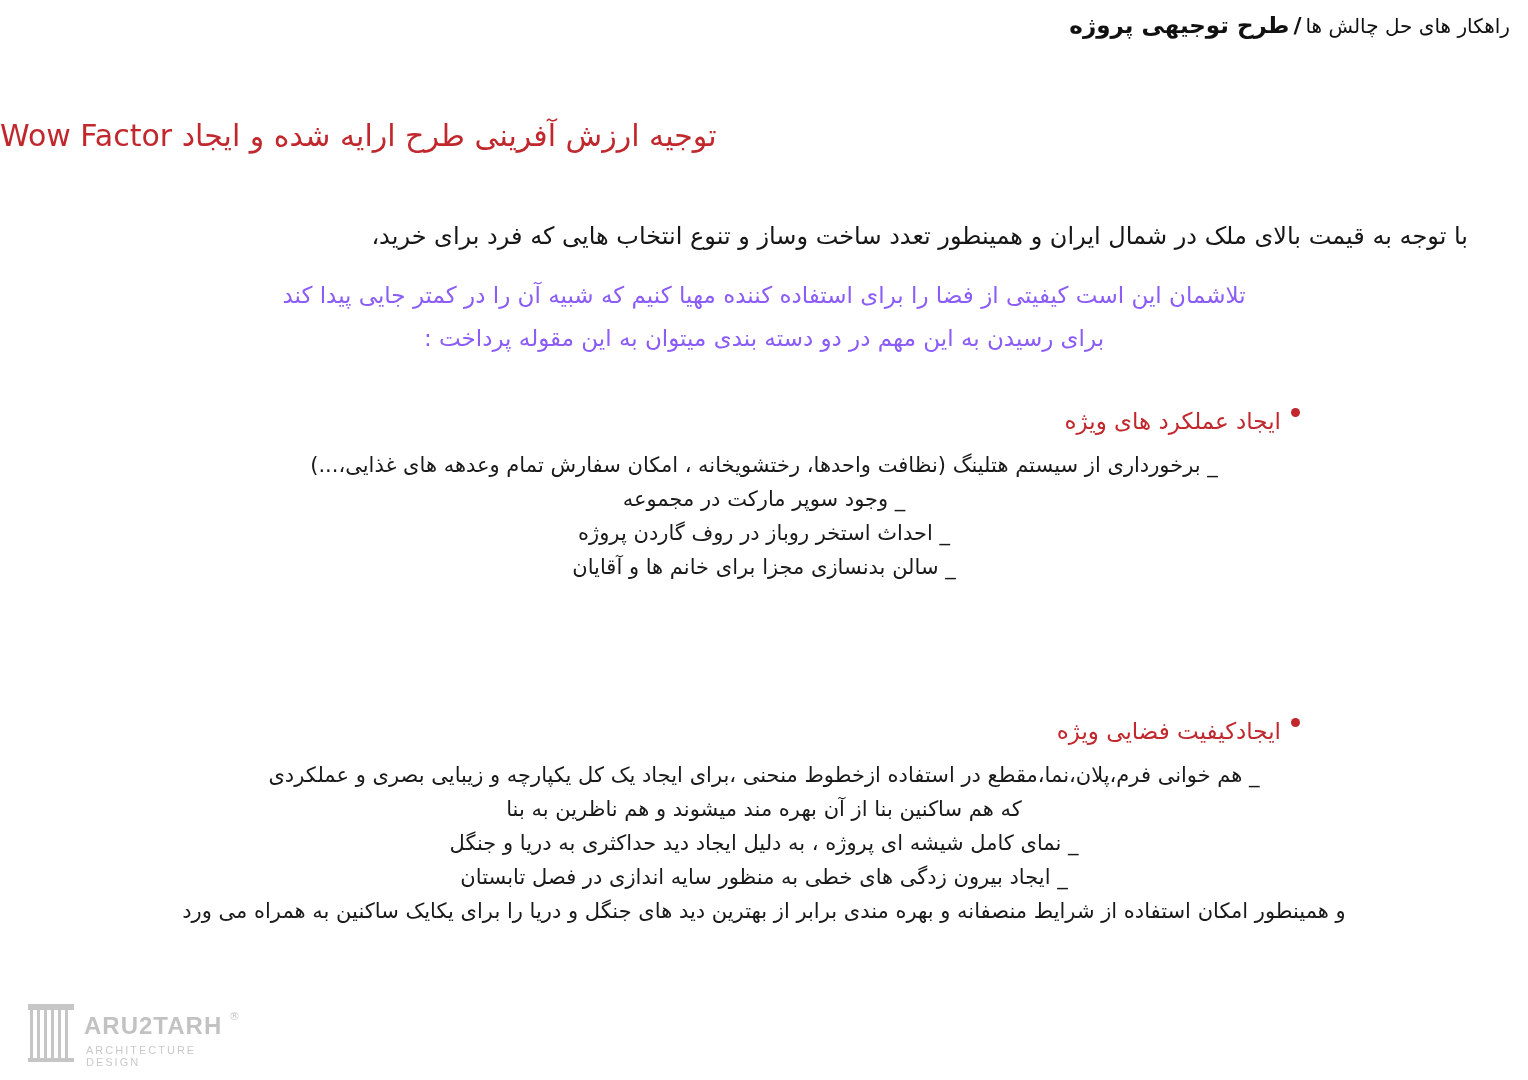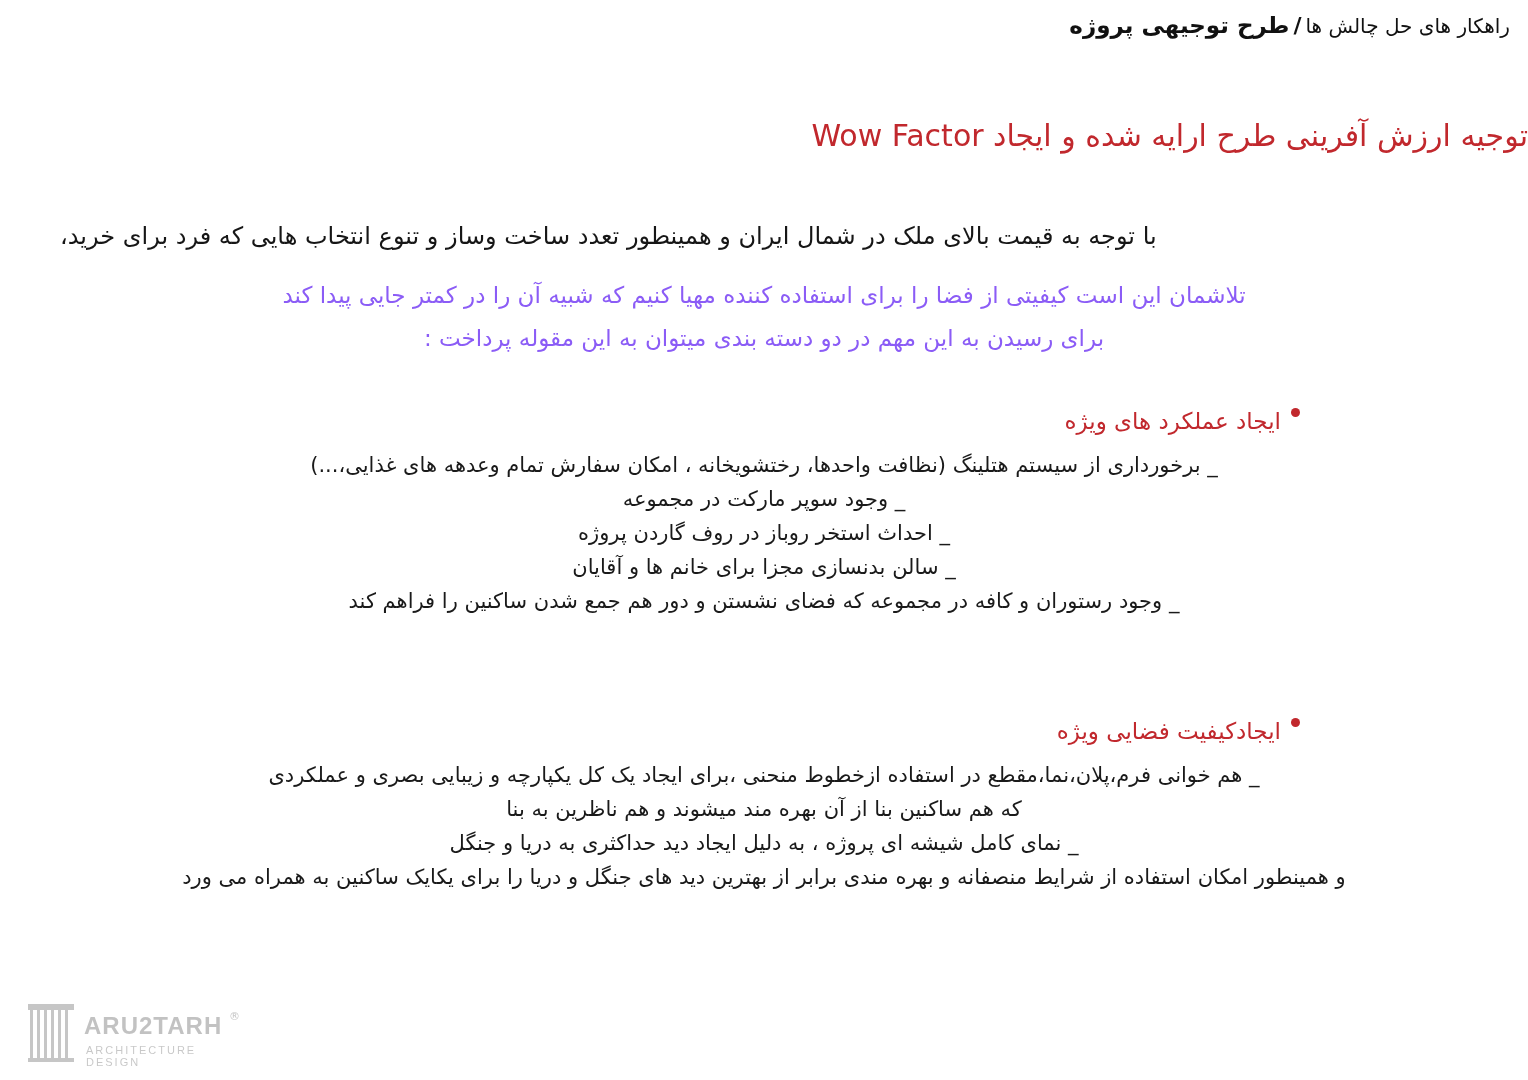--- a/index.html
+++ b/index.html
@@ -45,42 +45,42 @@
     font-weight: normal;
     font-size: 20px;
   }
 
   
   .doc-title {
     position: absolute;
     top: 118px;
     left: 0;
     right: 0;
-    text-align: right;
+    text-align: left;
     color: #c1282d;
     font-size: 30px;
     direction: rtl;
     letter-spacing: 0;
   }
 
   
   .intro {
     position: absolute;
     top: 218px;
     right: 60px;
     left: 60px;
     direction: rtl;
     text-align: right;
   }
   .intro .p-lead {
     font-size: 24px;
     color: #161616;
     line-height: 1.55;
     margin: 0 0 22px 0;
-    text-align: left;
+    text-align: right;
   }
   .intro .p-muted {
     font-size: 23px;
     color: #8b5cf6;
     line-height: 1.6;
     margin: 0 0 6px 0;
     text-align: center;
   }
 
   
@@ -201,33 +201,33 @@
   <div class="section section-1">
     <div class="section-head">
       <span class="bullet-dot"></span>
       <span class="head-text">ایجاد عملکرد های ویژه</span>
     </div>
     <ul class="sub-list">
       <li>_ برخورداری از سیستم هتلینگ (نظافت واحدها، رختشویخانه ، امکان سفارش تمام وعدهه های غذایی،...)</li>
       <li>_ وجود سوپر مارکت در مجموعه</li>
       <li>_ احداث استخر روباز در روف گاردن پروژه</li>
       <li>_ سالن بدنسازی مجزا برای خانم ها و آقایان</li>
-      <li>_ وجود رستوران و کافه در مجموعه که فضای نشستن و دور هم جمع شدن ساکنین را فراهم کند</li>
     </ul>
   </div>
 
   <div class="section section-2">
     <div class="section-head">
       <span class="bullet-dot"></span>
       <span class="head-text">ایجادکیفیت فضایی ویژه</span>
     </div>
     <ul class="sub-list wide">
       <li>_ هم خوانی فرم،پلان،نما،مقطع در استفاده ازخطوط منحنی ،برای ایجاد یک کل یکپارچه و زیبایی بصری و عملکردی</li>
       <li>که هم ساکنین بنا از آن بهره مند میشوند و هم ناظرین به بنا</li>
       <li>_ نمای کامل شیشه ای پروژه ، به دلیل ایجاد دید حداکثری به دریا و جنگل</li>
+      <li>_ ایجاد بیرون زدگی های خطی به منظور سایه اندازی در فصل تابستان</li>
       <li class="long-line">و همینطور امکان استفاده از شرایط منصفانه و بهره مندی برابر از بهترین دید های جنگل و دریا را برای یکایک ساکنین به همراه می ورد</li>
     </ul>
   </div>
 
   <div class="watermark">
     <svg class="wm-mark" viewBox="0 0 52 58">
       <rect x="2" y="6" width="3" height="48" fill="#555"></rect>
       <rect x="9" y="6" width="3" height="48" fill="#555"></rect>
       <rect x="16" y="6" width="3" height="48" fill="#555"></rect>
       <rect x="23" y="6" width="3" height="48" fill="#555"></rect>

